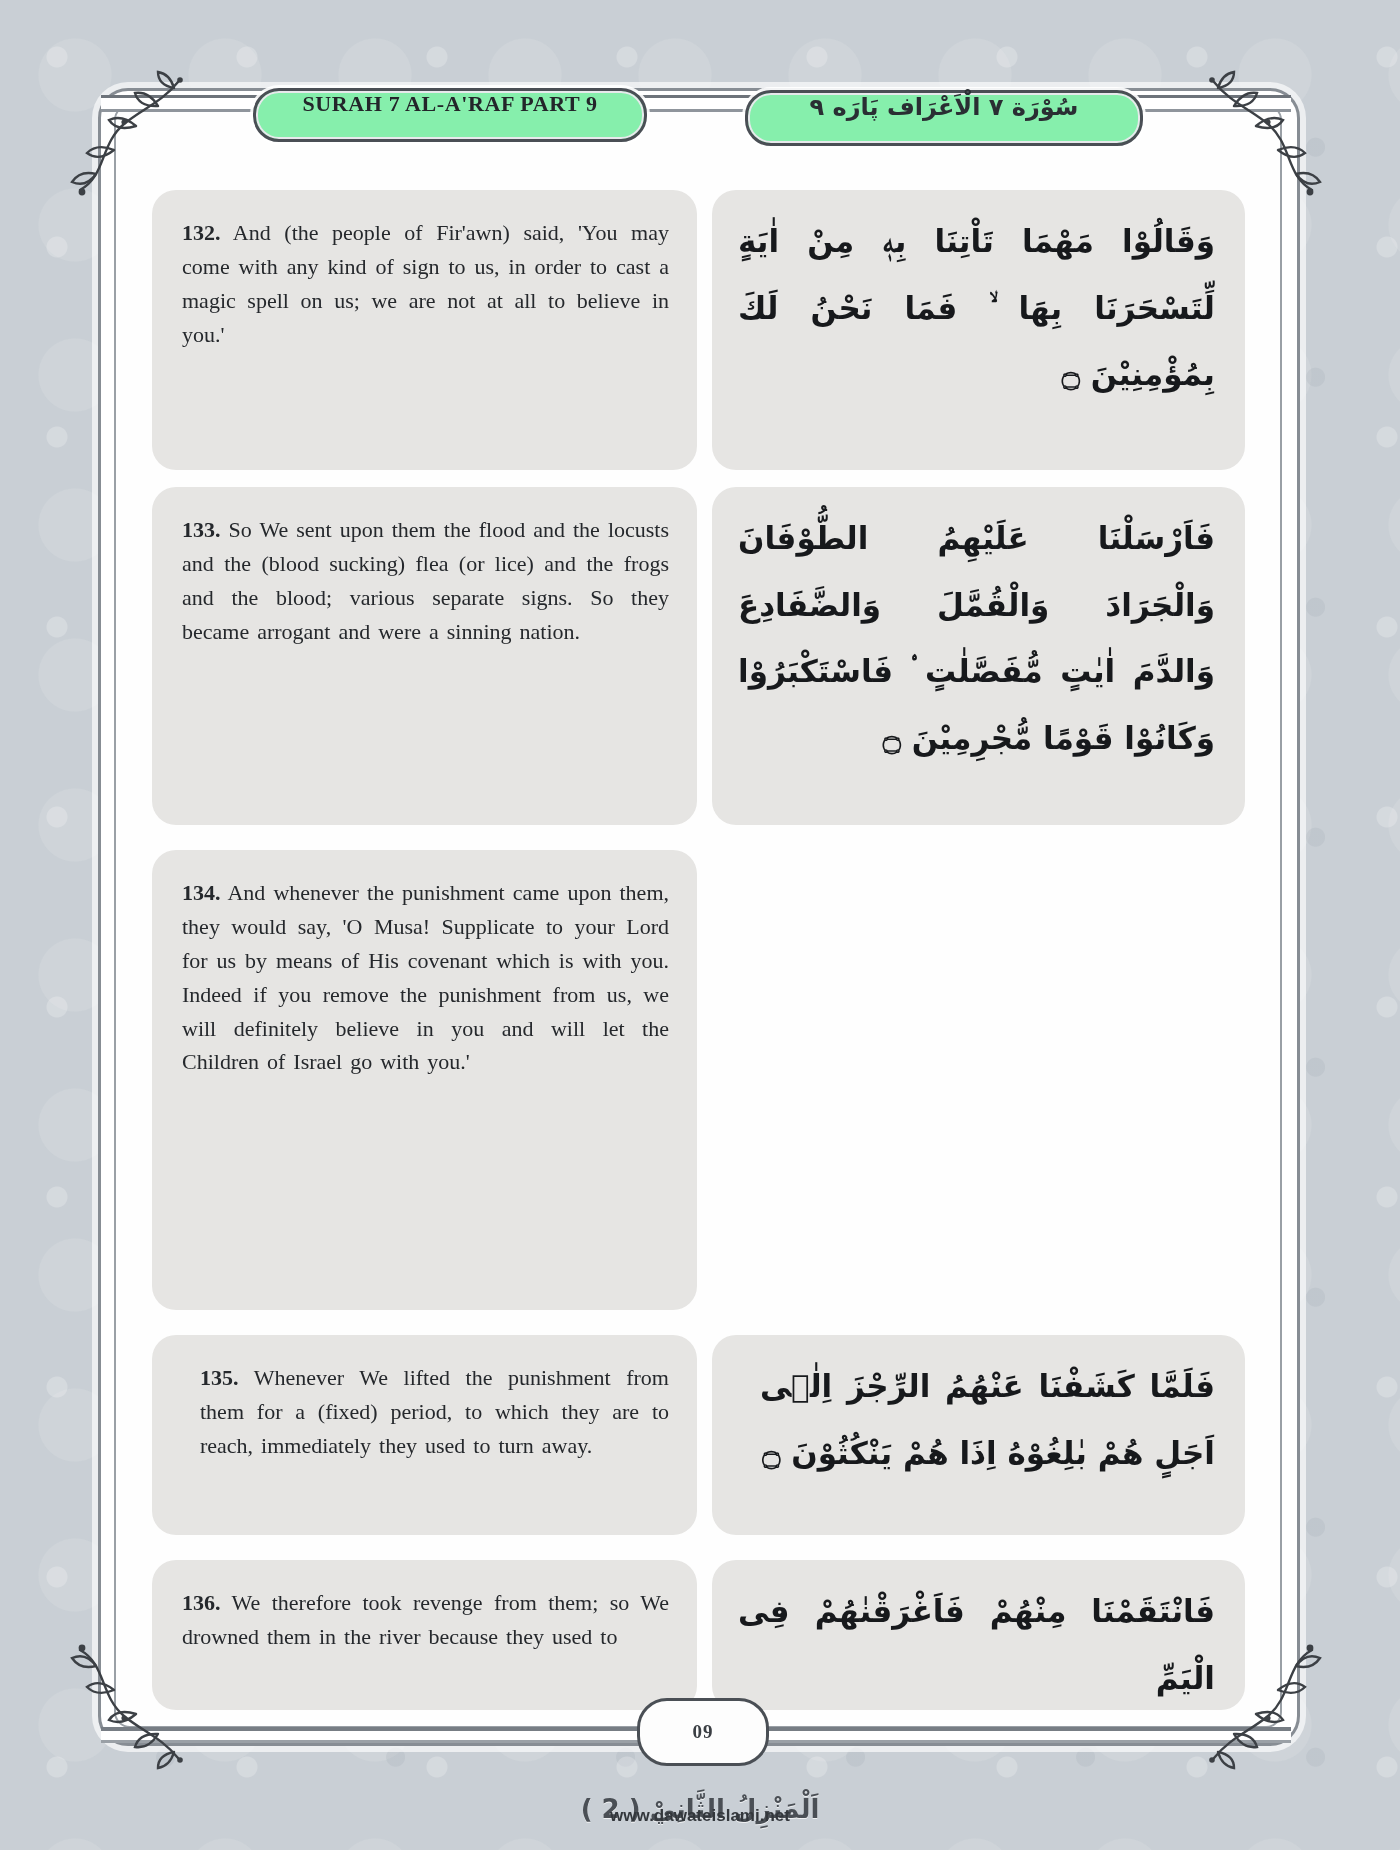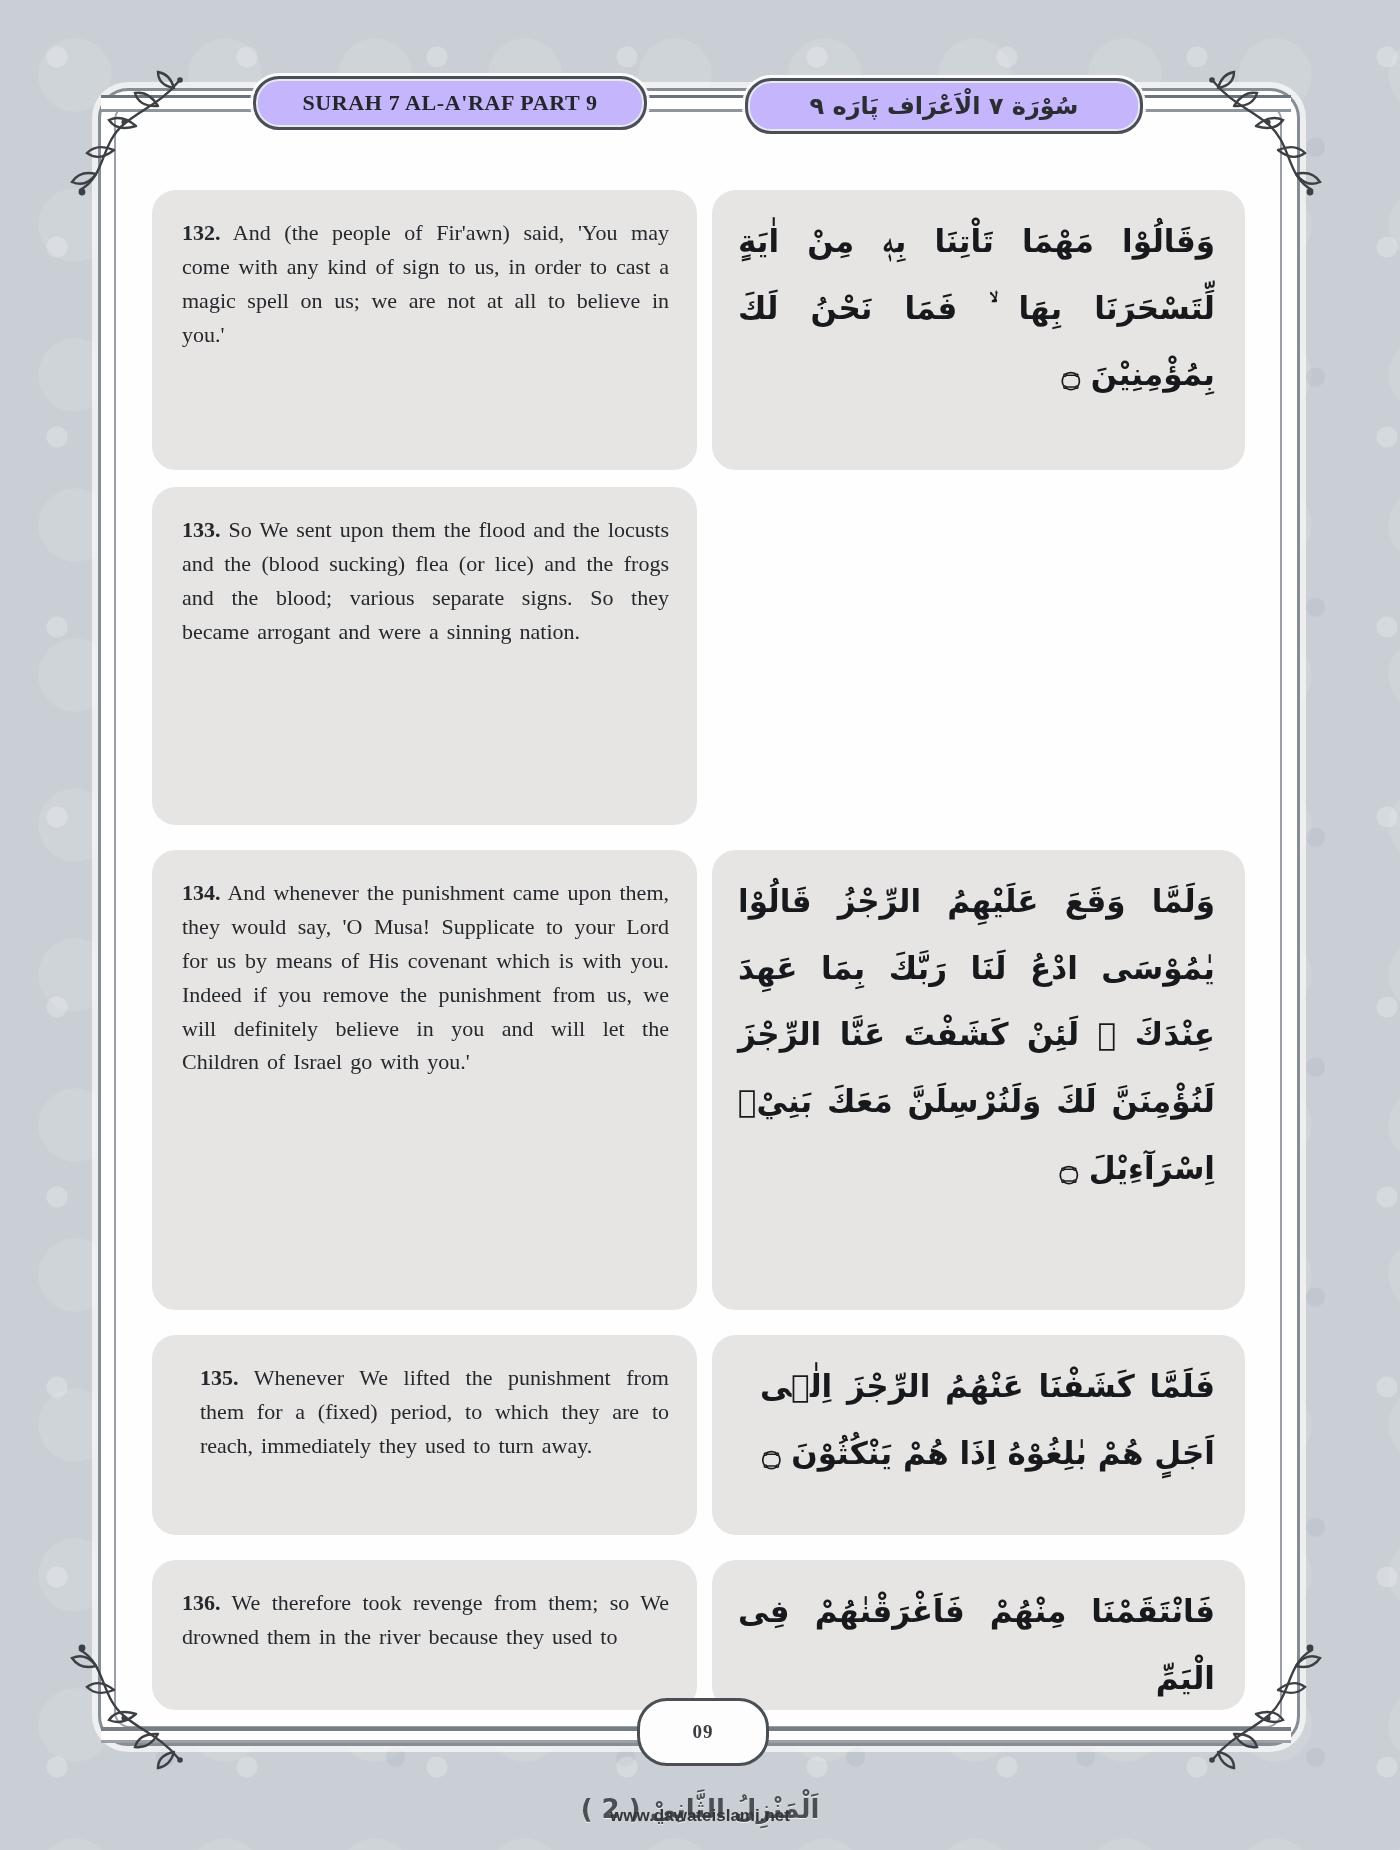--- a/index.html
+++ b/index.html
@@ -26,23 +26,24 @@
   
   .top-band{
     position:absolute;left:101px;top:95px;width:1190px;height:11px;
     background:#ffffff;border-top:3px solid #6d737a;border-bottom:3px solid #8f959c;
   }
   .bottom-band{
     position:absolute;left:101px;top:1727px;width:1190px;height:9px;
     background:#ffffff;border-top:4px solid #777d84;border-bottom:3px solid #9aa0a6;
   }
   .pill{
-    position:absolute;background:#c4b5fd;border:3px solid #4a4f55;border-radius:26px;
-    display:flex;align-items:center;justify-content:center;
+    position:absolute;background:#86efac;border:3px solid #4a4f55;border-radius:26px;
+    display:flex;align-items:flex-start;justify-content:center;
     box-shadow:inset 0 0 0 2px #e7e9ec, 0 0 0 3px rgba(255,255,255,.9);
+    margin-top:12px;
   }
   .pill-left{left:253px;top:76px;width:388px;height:48px;}
   .pill-right{left:745px;top:78px;width:392px;height:50px;}
   .pill-left .txt{
     font-family:"Liberation Serif", serif;font-weight:bold;font-size:22px;color:#23262a;
     letter-spacing:.6px;
   }
   .pill-right .txt{
     font-family:"DejaVu Sans", sans-serif;font-weight:bold;font-size:24px;color:#2a2e33;
     direction:rtl;
@@ -176,31 +177,31 @@
       <span>وَقَالُوْا مَهْمَا تَاْتِنَا بِهٖ مِنْ اٰيَةٍ لِّتَسْحَرَنَا بِهَا ۙ فَمَا نَحْنُ لَكَ بِمُؤْمِنِيْنَ ۝</span>
     </div>
   </div>
   <div class="gap17"></div>
 
   <div class="vrow">
     <div class="cell cell-en h133">
       <span class="vnum">133.</span>
       <span>So We sent upon them the flood and the locusts and the (blood sucking) flea (or lice) and the frogs and the blood; various separate signs. So they became arrogant and were a sinning nation.</span>
     </div>
+    <div class="cell cell-ar h133">
+      <span>فَاَرْسَلْنَا عَلَيْهِمُ الطُّوْفَانَ وَالْجَرَادَ وَالْقُمَّلَ وَالضَّفَادِعَ وَالدَّمَ اٰيٰتٍ مُّفَصَّلٰتٍ ۟ فَاسْتَكْبَرُوْا وَكَانُوْا قَوْمًا مُّجْرِمِيْنَ ۝</span>
+    </div>
   </div>
   <div class="gap25"></div>
 
   <div class="vrow">
     <div class="cell cell-en h134">
       <span class="vnum">134.</span>
       <span>And whenever the punishment came upon them, they would say, 'O Musa! Supplicate to your Lord for us by means of His covenant which is with you. Indeed if you remove the punishment from us, we will definitely believe in you and will let the Children of Israel go with you.'</span>
     </div>
-    <div class="cell cell-ar h134">
-      <span>وَلَمَّا وَقَعَ عَلَيْهِمُ الرِّجْزُ قَالُوْا يٰمُوْسَى ادْعُ لَنَا رَبَّكَ بِمَا عَهِدَ عِنْدَكَ ۚ لَئِنْ كَشَفْتَ عَنَّا الرِّجْزَ لَنُؤْمِنَنَّ لَكَ وَلَنُرْسِلَنَّ مَعَكَ بَنِيْۤ اِسْرَآءِيْلَ ۝</span>
-    </div>
   </div>
   <div class="gap25"></div>
 
   <div class="vrow">
     <div class="cell cell-en h135">
       <span class="vnum">135.</span>
       <span>Whenever We lifted the punishment from them for a (fixed) period, to which they are to reach, immediately they used to turn away.</span>
     </div>
     <div class="cell cell-ar h135">
       <span>فَلَمَّا كَشَفْنَا عَنْهُمُ الرِّجْزَ اِلٰۤى اَجَلٍ هُمْ بٰلِغُوْهُ اِذَا هُمْ يَنْكُثُوْنَ ۝</span>

